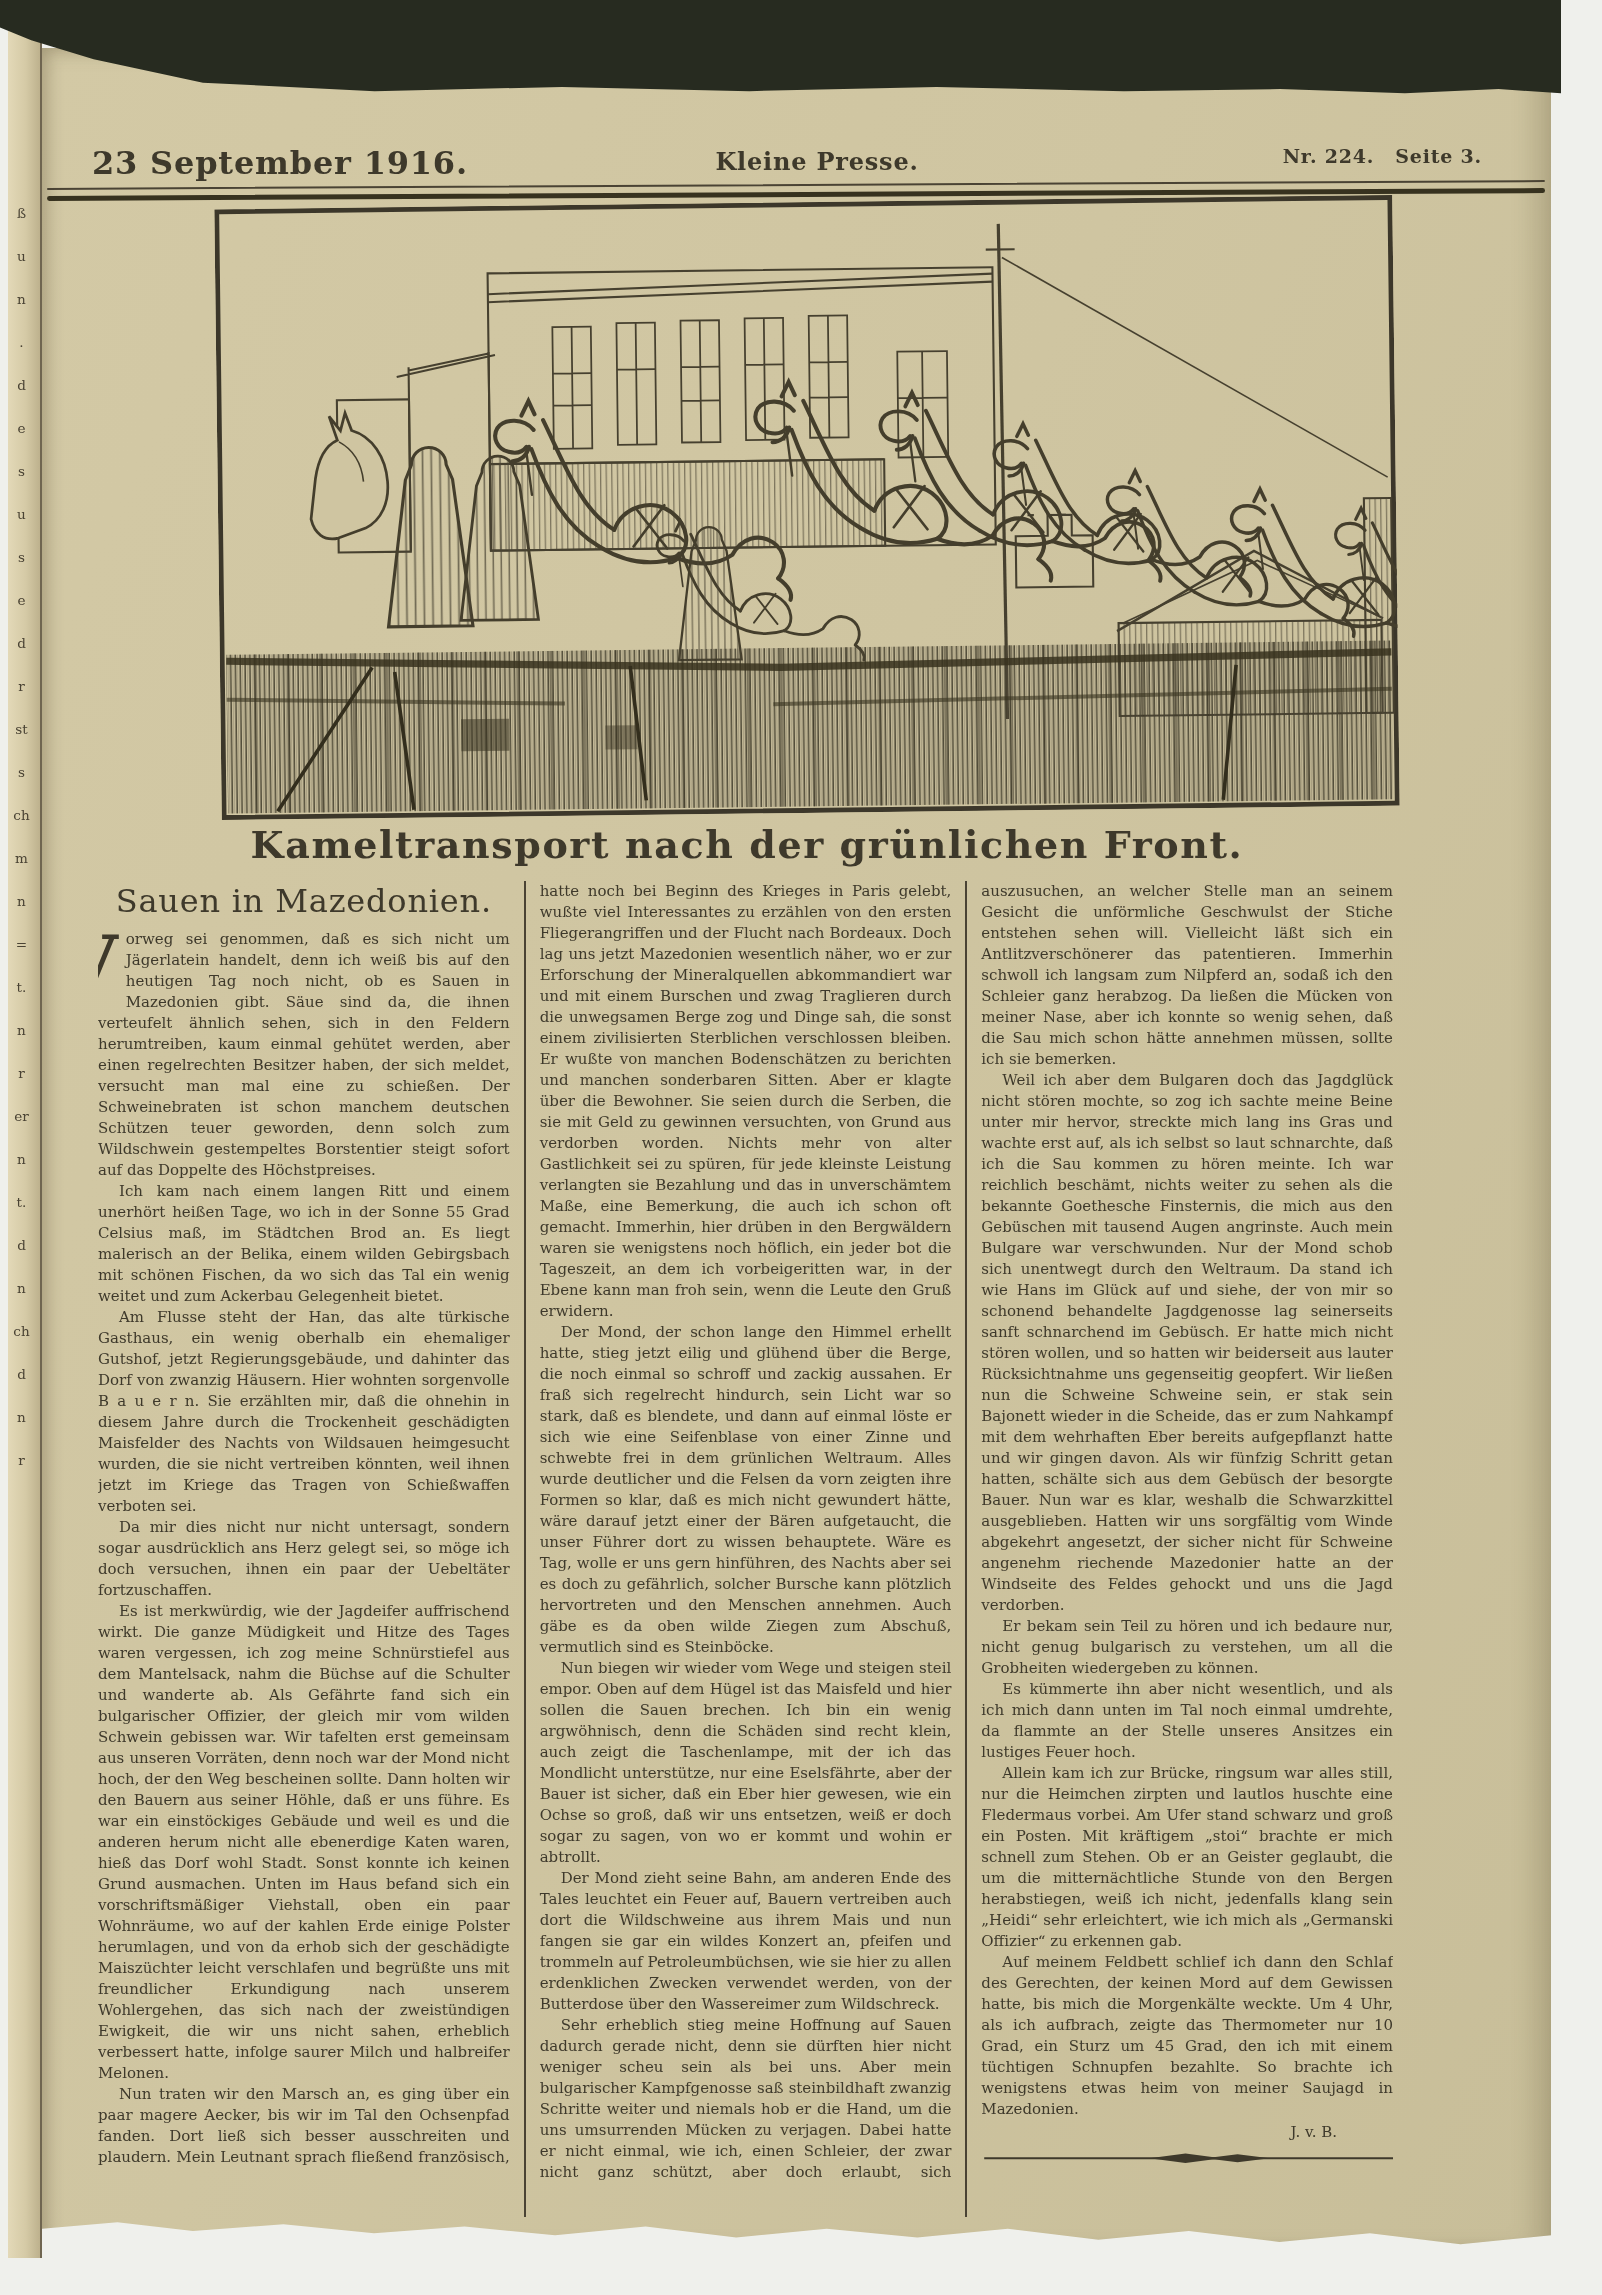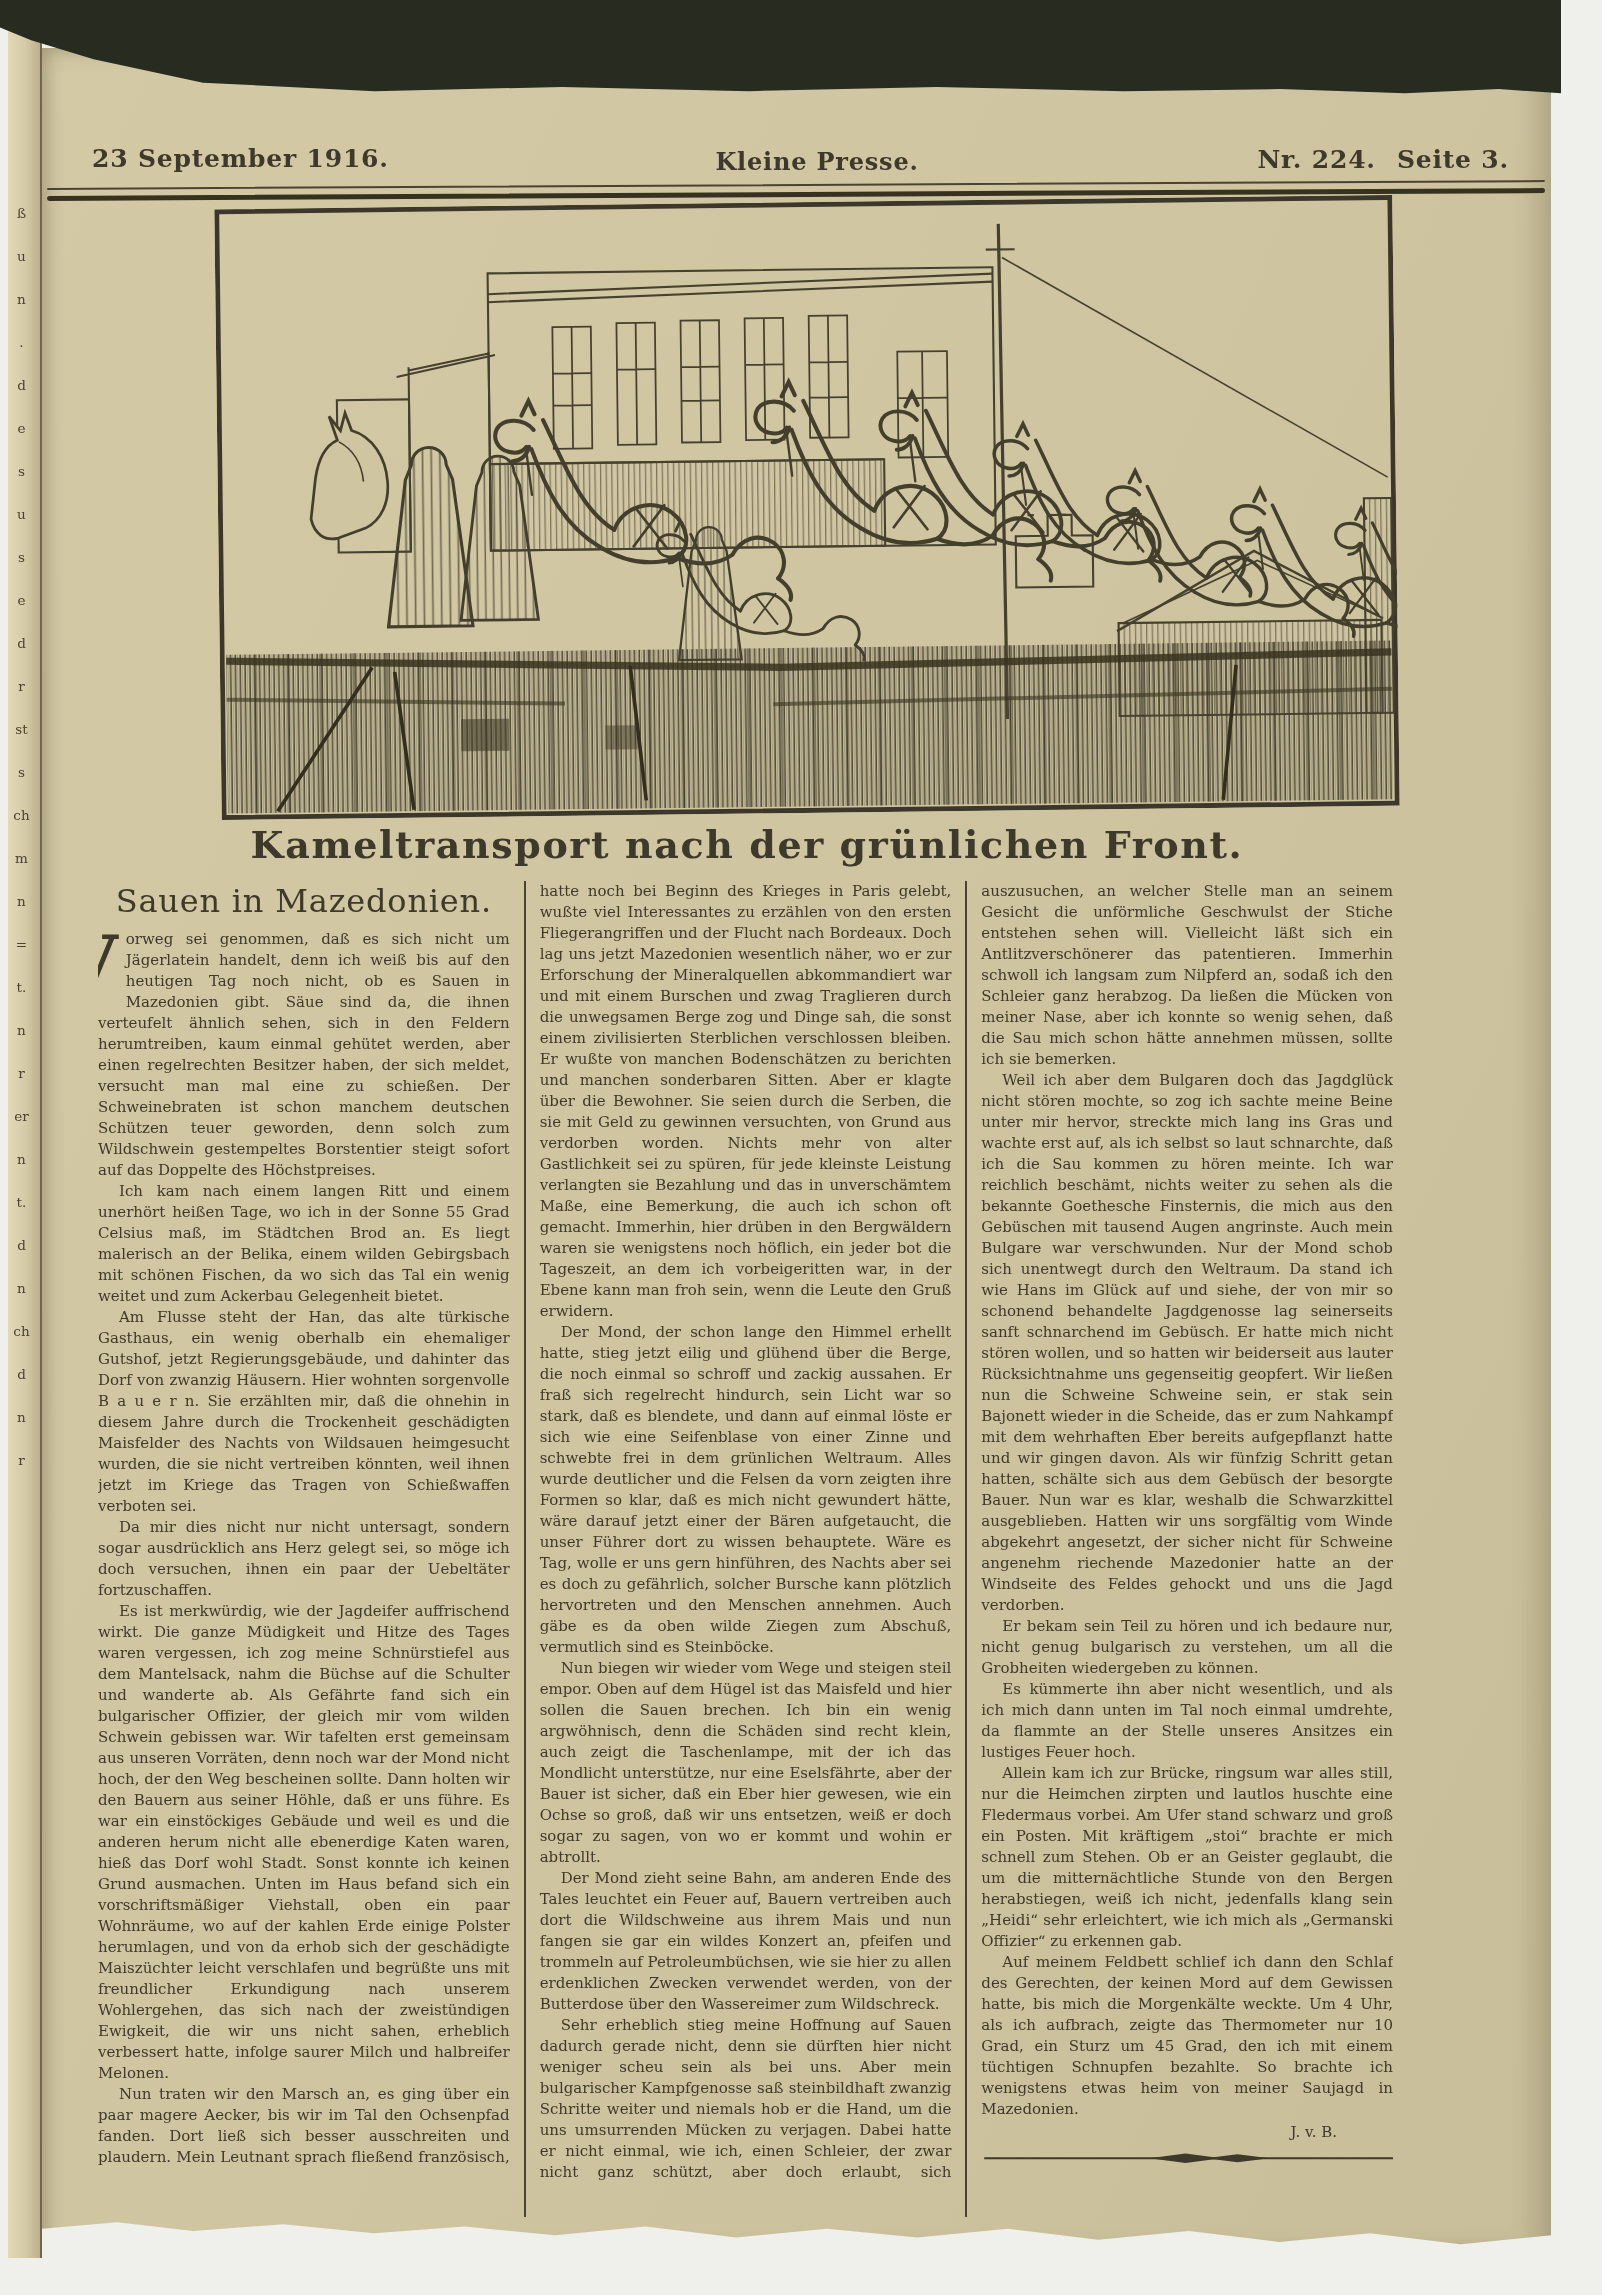--- a/index.html
+++ b/index.html
@@ -19,23 +19,23 @@
     background:linear-gradient(90deg,#e3d9b8,#d5caa6 55%,#bdb18d);border-right:2.4px solid #6f6550;}
   .facing .frag{position:absolute;left:0;top:168px;width:27px;text-align:center;
     font-size:13.6px;line-height:43px;color:var(--ink-soft);white-space:pre-line;}
 
   
   .page{position:absolute;left:42px;top:48px;width:1509px;height:2205px;z-index:3;
     background:linear-gradient(115deg,#d3c9a5 0%,#cfc5a1 45%,#c8be99 100%);
     box-shadow:inset -16px 0 24px rgba(90,80,50,.22), inset 6.4px 0 14.4px rgba(70,60,35,.25);
     clip-path:polygon(0 0,100% 0,100% 99.2%,94% 99.6%,88% 99.1%,82% 99.5%,76% 99.0%,70% 99.4%,64% 98.9%,58% 99.3%,52% 98.9%,46% 99.3%,40% 98.8%,34% 99.2%,28% 98.8%,22% 99.1%,16% 98.7%,10% 99.0%,5% 98.6%,0 98.9%);}
 
-  .masthead-date{position:absolute;left:50px;top:96px;font-size:25px;font-weight:bold;letter-spacing:0.8px;}
+  .masthead-date{position:absolute;left:50px;top:96px;font-size:32px;font-weight:bold;letter-spacing:0.8px;}
   .masthead-title{position:absolute;left:0;right:0;top:99px;text-align:center;font-size:24px;font-weight:bold;letter-spacing:0.8px;padding-left:41px;}
-  .masthead-issue{position:absolute;right:42px;top:97px;font-size:25px;font-weight:bold;letter-spacing:0.8px;}
+  .masthead-issue{position:absolute;right:69px;top:97px;font-size:19px;font-weight:bold;letter-spacing:0.8px;}
   .masthead-issue span{margin-left:21px;}
   .rules{position:absolute;left:4.8px;right:6.4px;top:136px;transform:rotate(-.3deg);}
   .rule-thin{height:2.4px;background:var(--ink-soft);border-radius:1.6px;}
   .rule-thick{height:4.8px;background:#37321f;margin-top:5.6px;border-radius:2.4px;}
 
   .illustration{position:absolute;left:176px;top:154px;width:1178px;height:611px;transform:rotate(-.7deg);}
   .caption{position:absolute;left:96px;top:774px;width:1218px;text-align:center;
     font-size:38px;font-weight:bold;letter-spacing:1.6px;}
 
   .columns-wrap{position:absolute;left:56px;top:833px;width:1295px;height:1336px;overflow:hidden;}

